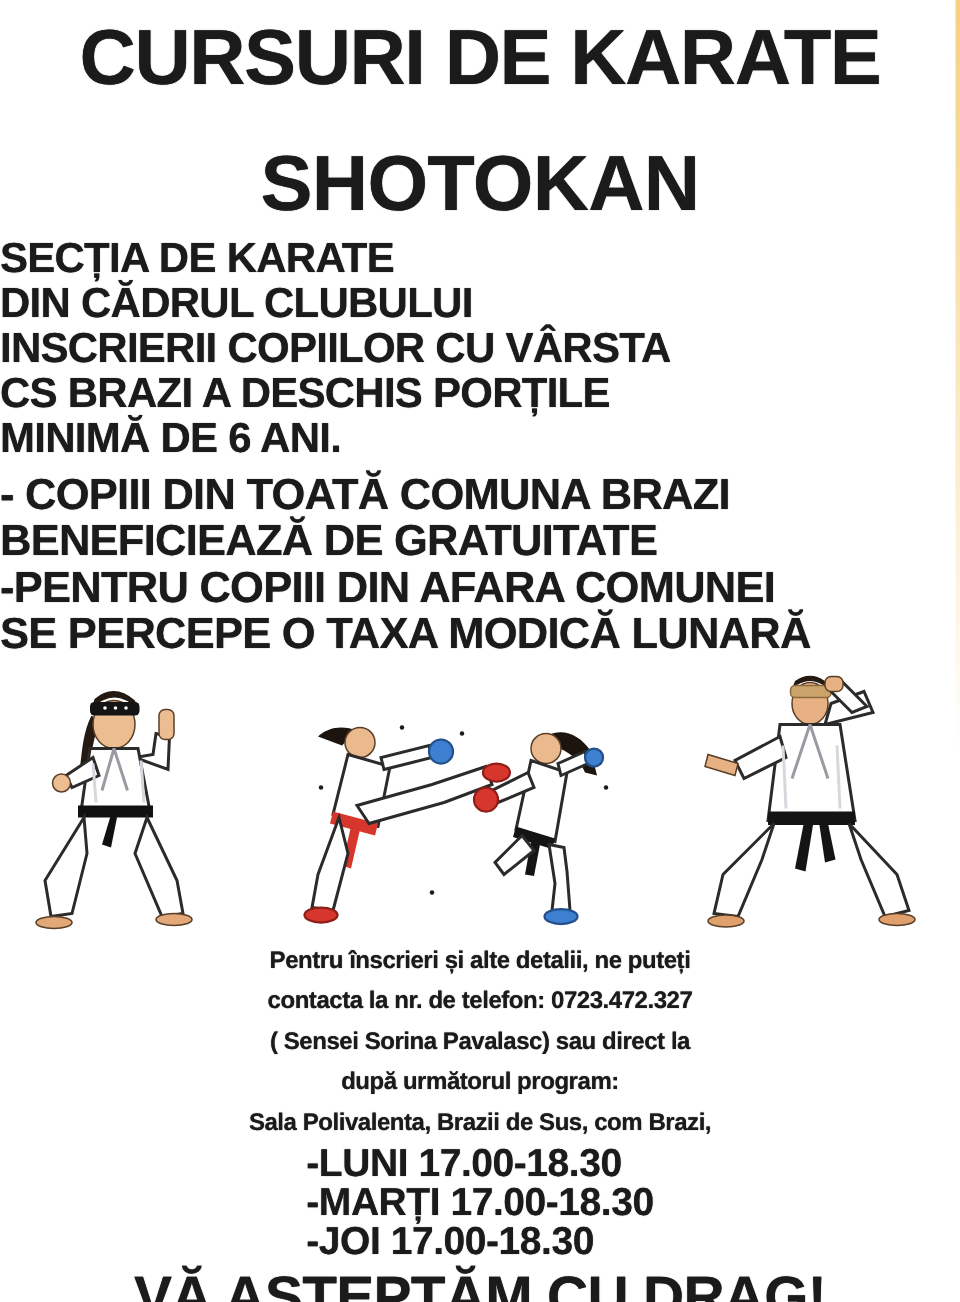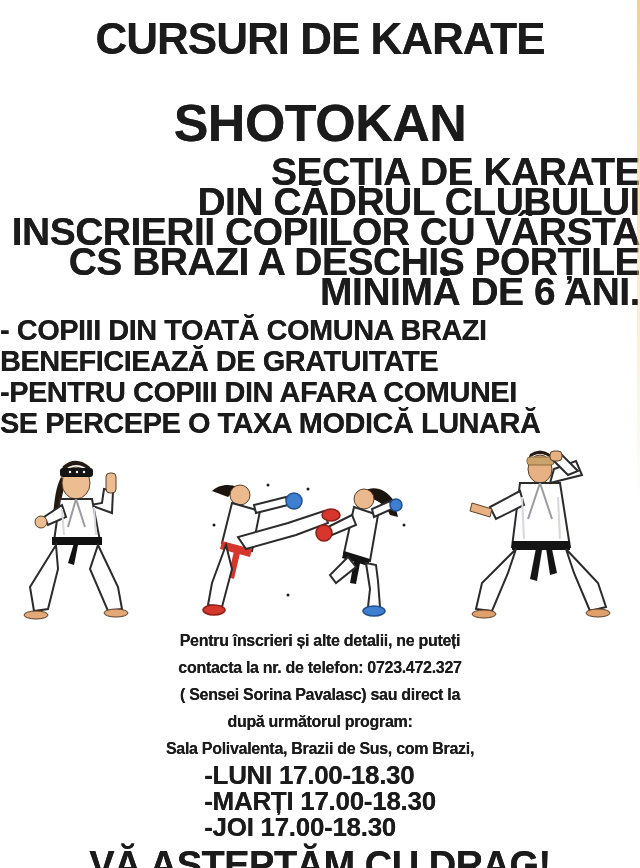--- a/index.html
+++ b/index.html
@@ -11,37 +11,37 @@
     background: #ffffff;
     overflow: hidden;
     font-family: "Liberation Sans", "DejaVu Sans", sans-serif;
     color: #1b1b1b;
     padding-top: 12px;
     box-sizing: border-box;
   }
   .ink { text-shadow: 0 0 0.6px rgba(25,25,25,0.9); }
   .title-line1 {
     text-align: center;
-    font-size: 44px;
+    font-size: 52px;
     line-height: 54px;
     font-weight: bold;
     letter-spacing: -1px;
   }
   .title-line2 {
     text-align: center;
     font-size: 52px;
     line-height: 52px;
     font-weight: bold;
     letter-spacing: -0.5px;
     margin-top: 31px;
   }
   .intro {
     margin-top: 8px;
-    text-align: right;
-    font-size: 39px;
+    text-align: left;
+    font-size: 28px;
     line-height: 30px;
     font-weight: bold;
     letter-spacing: -0.5px;
   }
   .benefits {
     margin-top: 8px;
     font-size: 29px;
     line-height: 31px;
     font-weight: bold;
     letter-spacing: -0.5px;

